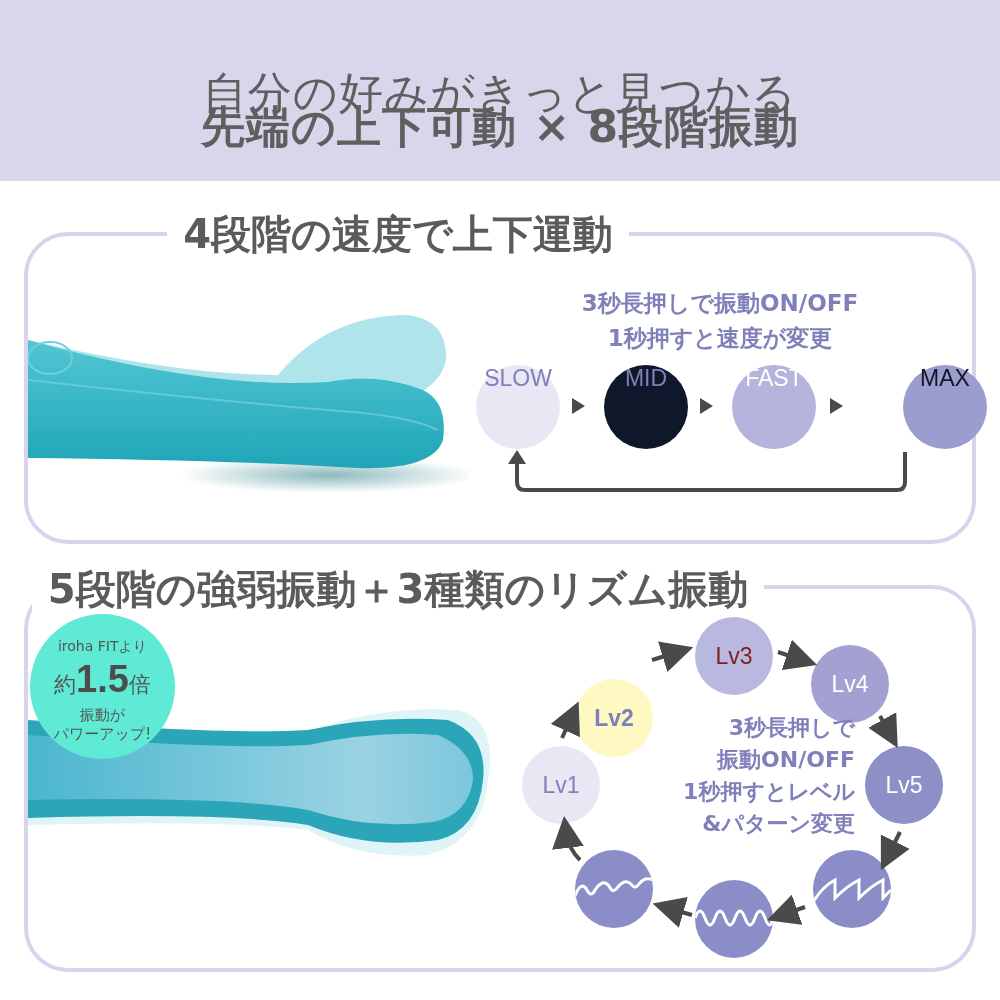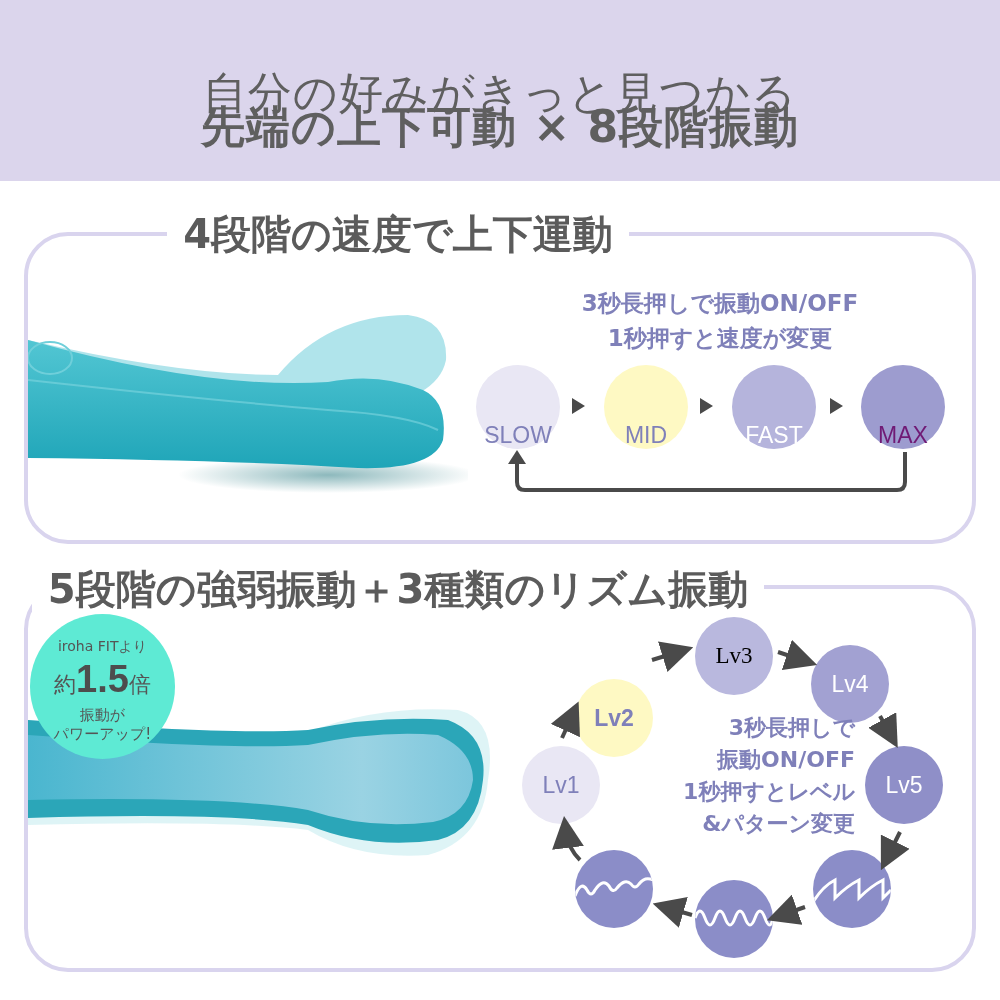--- a/index.html
+++ b/index.html
@@ -38,21 +38,21 @@
     .prod1 { position: absolute; left: 28px; top: 290px; width: 440px; height: 210px; }
     .prod2 { position: absolute; left: 28px; top: 700px; width: 470px; height: 170px; }
 
     
     .note1 {
       position: absolute; left: 500px; top: 286px; width: 440px; text-align: center;
       font-size: 23px; line-height: 35px; color: #7f80b9; font-weight: bold;
     }
     .speed-circle {
       position: absolute; top: 365px; width: 84px; height: 84px; border-radius: 50%;
-      display: flex; align-items: flex-end; justify-content: center;
+      display: flex; align-items: flex-start; justify-content: center;
       font-size: 23px; font-family: "Liberation Sans", sans-serif;
     }
     .tri {
       position: absolute; top: 398px; width: 0; height: 0;
       border-top: 8px solid transparent; border-bottom: 8px solid transparent;
       border-left: 13px solid #4a4a4a;
     }
     .loop { position: absolute; left: 505px; top: 448px; width: 410px; height: 48px; }
 
     
@@ -110,29 +110,29 @@
 
 <div class="note1">
   <div>3秒長押しで振動ON/OFF</div>
   <div>1秒押すと速度が変更</div>
 </div>
 
 <div class="speed-circle" style="left: 476px; background: rgb(233, 231, 244); color: rgb(127, 128, 185);">
     <span>SLOW</span>
   </div>
 <div class="tri" style="left:572px"></div>
-<div class="speed-circle" style="left: 604px; background: #fef9c3; color: rgb(127, 128, 185);">
+<div class="speed-circle" style="left: 604px; background: #0f172a; color: rgb(127, 128, 185);">
     <span>MID</span>
   </div>
 <div class="tri" style="left:700px"></div>
 <div class="speed-circle" style="left: 732px; background: rgb(181, 180, 220); color: rgb(255, 255, 255);">
     <span>FAST</span>
   </div>
 <div class="tri" style="left:830px"></div>
-<div class="speed-circle" style="left: 861px; background: rgb(157, 156, 207); color: #701a75;">
+<div class="speed-circle" style="left: 903px; background: rgb(157, 156, 207); color: #0f172a;">
     <span>MAX</span>
   </div>
 
 <svg class="loop" viewBox="0 0 410 48">
   <path d="M12 14 L12 34 Q12 42 20 42 L392 42 Q400 42 400 34 L400 4" stroke="#4a4a4a" stroke-width="4" fill="none"></path>
   <polygon points="3,16 12,2 21,16" fill="#4a4a4a"></polygon>
 </svg>
 
 <div class="panel p2"></div>
 <div class="panel-title t2"><span>5段階の強弱振動＋3種類のリズム振動</span></div>
@@ -158,21 +158,21 @@
     <div>パワーアップ!</div>
   </div>
 </div>
 
 <div class="lv" style="left: 522px; top: 746px; background: rgb(233, 231, 244); color: rgb(127, 128, 185);">
     <span>Lv1</span>
   </div>
 <div class="lv" style="left: 575px; top: 679px; background: #fef9c3; color: rgb(127, 128, 185); font-weight: bold;">
     <span>Lv2</span>
   </div>
-<div class="lv" style="left: 695px; top: 617px; background: rgb(185, 184, 222); color: #000000; font-family: Liberation Serif, serif;">
+<div class="lv" style="left: 695px; top: 617px; background: rgb(185, 184, 222); color: #7f1d1d;">
     <span>Lv3</span>
   </div>
 <div class="lv" style="left: 811px; top: 645px; background: rgb(162, 161, 210); color: rgb(255, 255, 255);">
     <span>Lv4</span>
   </div>
 <div class="lv" style="left: 865px; top: 746px; background: rgb(143, 143, 200); color: rgb(255, 255, 255);">
     <span>Lv5</span>
   </div>
 
 <div class="lv" style="left: 813px; top: 850px; background: rgb(139, 141, 200);">

